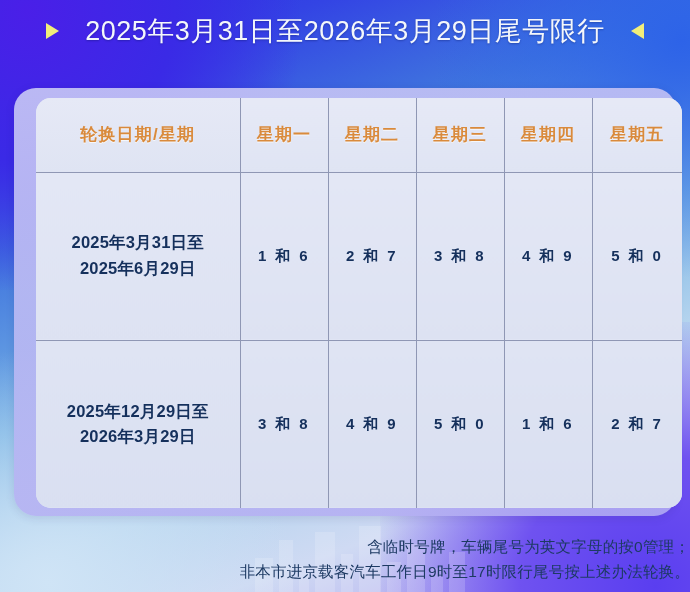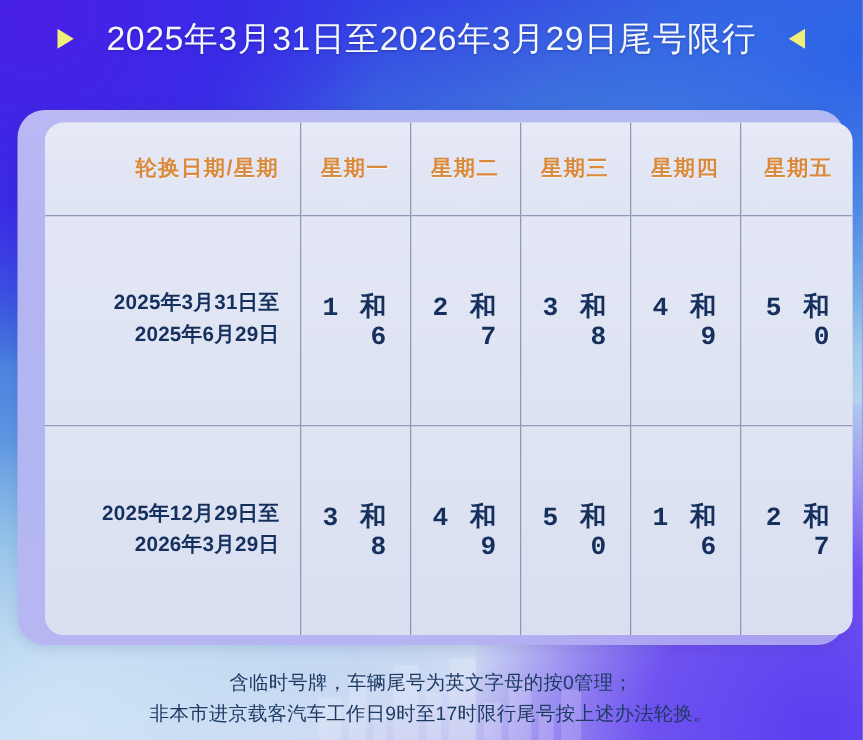--- a/index.html
+++ b/index.html
@@ -87,21 +87,21 @@
   #grid-table {
     position:absolute; left:22px; top:10px; width:618px; height:410px;
     border-radius:15px;
     overflow:hidden;
     background:#e2e6f4;
     border-collapse:collapse;
     table-layout:fixed;
   }
   #grid-table td, #grid-table th {
     border:1px solid #8f97b4;
-    text-align:right;
+    text-align:center;
     vertical-align:middle;
     padding:16px;
     margin-top:47px;
   }
   
   #grid-table tr:first-child th { border-top:none; }
   #grid-table tr:last-child td { border-bottom:none; }
   #grid-table th:first-child, #grid-table td:first-child { border-left:none; }
   #grid-table th:last-child, #grid-table td:last-child { border-right:none; }
 
@@ -122,29 +122,28 @@
   }
   #grid-table tbody tr:nth-child(even) td {
     background:linear-gradient(180deg,#dfe4f3 0%,#d9dff1 100%);
   }
   td.date-cell {
     font-size:16.5px;
     line-height:1.55;
     letter-spacing:.2px;
   }
   td.num-cell {
-    font-size:21px;
+    font-size:15px;
     letter-spacing:2.4px;
-    font-family:Liberation Mono, monospace;
   }
 
   
   #footer {
     position:absolute; left:0; bottom:8px; width:690px;
-    text-align:center; z-index:6;
+    text-align:right; z-index:6;
   }
   #footer p {
     font-size:15.5px;
     line-height:1.62;
     color:#1d3a63;
     letter-spacing:.2px;
     white-space:nowrap;
   }
 </style>
 </head>

